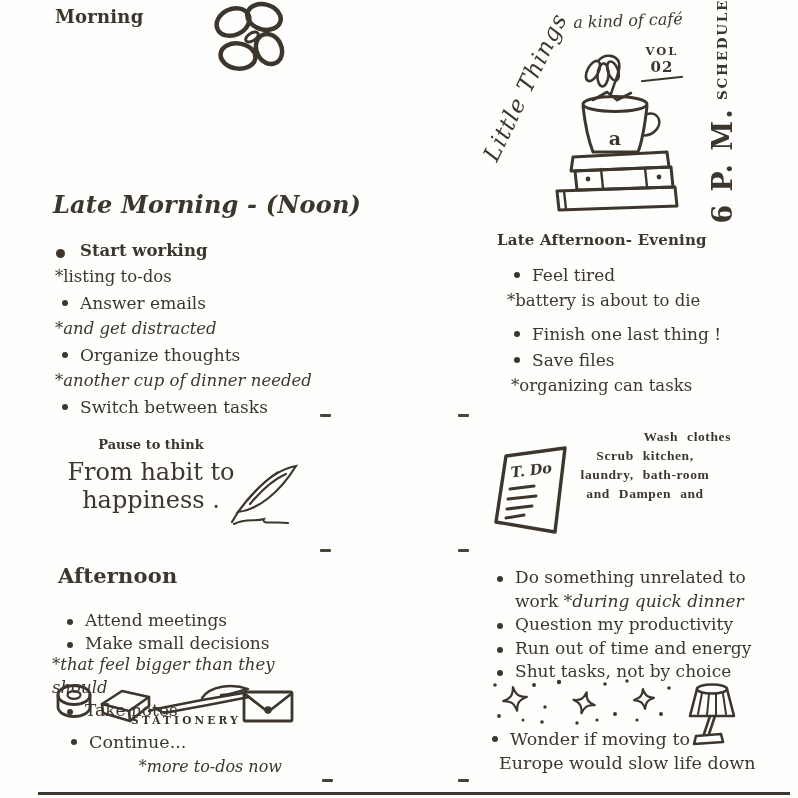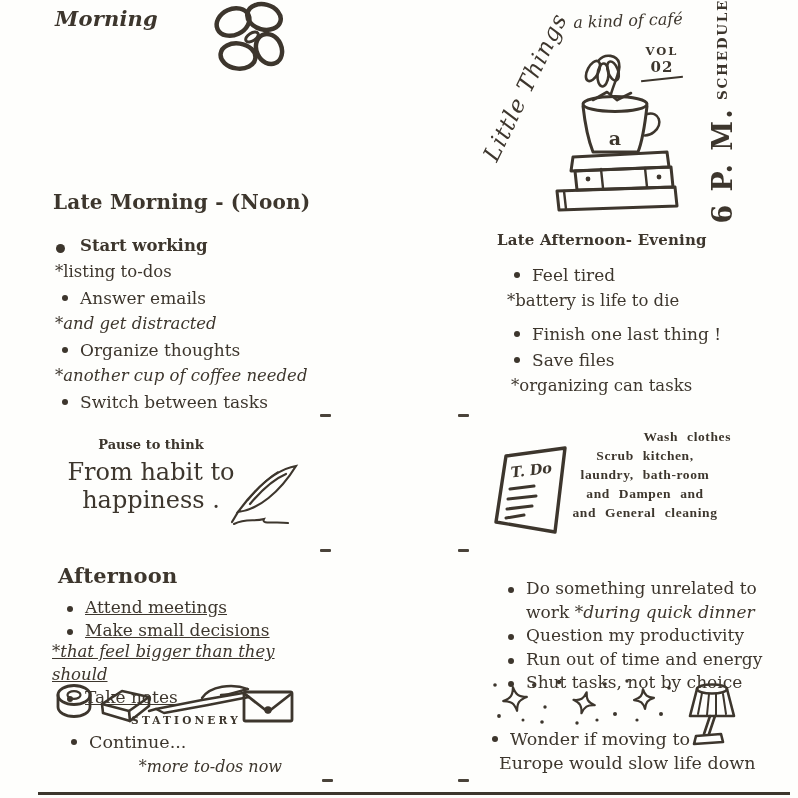--- a/index.html
+++ b/index.html
@@ -23,61 +23,61 @@
   .chores div{font-family:"Liberation Serif","DejaVu Serif",serif;font-weight:700;font-size:13.5px;
               line-height:19px;letter-spacing:.6px;word-spacing:5px;text-align:center;}
   .chores div.first{text-align:right;padding-right:14px;}
 </style>
 </head>
 <body>
 
 <div id="page">
 
   <section class="abs" style="left:55px;top:6px;width:255px;">
-    <h2 class="sec-title" style="font-size:21px;font-style:italic;">Morning</h2>
+    <h2 class="sec-title" style="font-size:18px;">Morning</h2>
   </section>
 
   <svg class="abs doodle" style="left:203px;top:0px;" width="94" height="78" viewBox="0 0 94 78" fill="none" stroke="currentColor" stroke-width="4.5" stroke-linecap="round">
     <ellipse cx="30" cy="22" rx="17" ry="13" transform="rotate(-25 30 22)"></ellipse>
     <ellipse cx="61" cy="17" rx="17" ry="12.5" transform="rotate(15 61 17)"></ellipse>
     <ellipse cx="66" cy="49" rx="15.5" ry="12.5" transform="rotate(65 66 49)"></ellipse>
     <ellipse cx="35" cy="56" rx="17.5" ry="12.5" transform="rotate(8 35 56)"></ellipse>
     <ellipse cx="49" cy="37" rx="7" ry="3.8" transform="rotate(-32 49 37)" stroke-width="3"></ellipse>
   </svg>
 
   <section class="abs" style="left:53px;top:190px;width:260px;">
-    <h2 class="sec-title" style="font-size:20px;">Late Morning -  (Noon)</h2>
+    <h2 class="sec-title" style="font-size:24px;font-style:italic;">Late Morning -  (Noon)</h2>
     <ul class="list" style="margin-top:19px;">
       <li class="b-big"><span>Start working</span></li>
       <li class="note"><span>*listing to-dos</span></li>
       <li class="b" style="font-size:17px;"><span>Answer emails</span></li>
       <li class="note-i"><span>*and get distracted</span></li>
       <li class="b" style="font-size:17px;"><span>Organize thoughts</span></li>
-      <li class="note-i"><span>*another cup of coffee needed</span></li>
+      <li class="note-i"><span>*another cup of dinner needed</span></li>
       <li class="b" style="font-size:17px;"><span>Switch between tasks</span></li>
     </ul>
   </section>
 
   <section class="abs" style="left:45px;top:437px;width:212px;text-align:center;">
     <div style="font-size:13px;font-weight:600;">Pause to think</div>
     <div style="font-size:24px;line-height:28px;margin-top:6px;">From habit to</div>
     <div style="font-size:24px;line-height:28px;">happiness .</div>
   </section>
 
   <svg class="abs doodle" style="left:228px;top:460px;" width="74" height="72" viewBox="0 0 74 72" fill="none" stroke="currentColor" stroke-width="2.2" stroke-linecap="round">
     <path d="M68,6 C46,10 26,30 10,52 C30,50 52,32 68,6 Z"></path>
     <path d="M58,14 C44,20 32,32 22,44"></path>
     <path d="M50,12 C40,18 30,28 20,40" stroke-width="1.6"></path>
     <path d="M10,52 L4,62"></path>
     <path d="M6,64 C18,58 26,62 36,59 C33,65 46,61 60,63" stroke-width="2"></path>
   </svg>
 
   <section class="abs" style="left:58px;top:563px;width:262px;">
     <h2 class="sec-title" style="font-size:21px;">Afternoon</h2>
-    <ul class="list" style="margin-top:8px;text-decoration:underline;">
+    <ul class="list" style="margin-top:21px;">
       <li class="b" style="font-size:17px;line-height:22.5px;"><span>Attend meetings</span></li>
       <li class="b" style="font-size:17px;line-height:22.5px;"><span>Make small decisions</span></li>
       <li class="note-i" style="margin-left:-8px;line-height:22.5px;"><span>*that feel bigger than they should</span></li>
       <li class="b" style="font-size:17px;line-height:22.5px;"><span>Take notes</span></li>
     </ul>
   </section>
 
   <svg class="abs doodle" style="left:52px;top:680px;" width="245" height="50" viewBox="0 0 245 50" fill="none" stroke="currentColor" stroke-width="2.8" stroke-linecap="round" stroke-linejoin="round">
 
     <g>
@@ -156,43 +156,42 @@
   <div class="abs rot" style="left:672px;top:42px;width:100px;text-align:center;transform:rotate(-90deg);
        font-size:13.5px;font-weight:700;letter-spacing:1.8px;">SCHEDULE</div>
 
   <div class="abs rot" style="left:658px;top:150px;width:128px;text-align:center;transform:rotate(-90deg);
        font-size:27px;font-weight:700;letter-spacing:2px;">6 P. M.</div>
 
   <section class="abs" style="left:497px;top:231px;width:290px;">
     <h2 class="sec-title" style="font-size:15px;">Late Afternoon- Evening</h2>
     <ul class="list" style="margin-top:13px;margin-left:8px;">
       <li class="b" style="font-size:17px;"><span>Feel tired</span></li>
-      <li class="note"><span>*battery is life to die</span></li>
+      <li class="note"><span>*battery is about to die</span></li>
       <li class="b" style="font-size:17px;margin-top:7px;"><span>Finish one last thing !</span></li>
       <li class="b" style="font-size:17px;"><span>Save files</span></li>
       <li class="note" style="padding-left:6px;"><span>*organizing can tasks</span></li>
     </ul>
   </section>
 
   <svg class="abs doodle" style="left:490px;top:443px;" width="88" height="95" viewBox="0 0 88 95" fill="none" stroke="currentColor" stroke-width="3.4" stroke-linecap="round" stroke-linejoin="round">
     <path d="M16,13 L75,5 L65,89 L6,79 Z"></path>
     <path d="M20,46 L44,43 M18,56 L46,53 M17,66 L42,63 M16,75 L34,72" stroke-width="3"></path>
     <text x="42" y="32" text-anchor="middle" font-size="14.5" font-style="italic" font-weight="600" transform="rotate(-7 42 32)">T. Do</text>
   </svg>
 
   <div class="abs chores" style="left:545px;top:427px;width:200px;">
     <div class="first">Wash clothes</div>
     <div>Scrub kitchen,</div>
     <div>laundry, bath-room</div>
     <div>and Dampen and</div>
-    <div>and General cleaning</div>
   </div>
 
   <section class="abs" style="left:484px;top:562px;width:300px;">
-    <ul class="list" style="margin:15px;">
+    <ul class="list" style="margin:4px;">
       <li class="b" style="font-size:17px;line-height:23.5px;">
         <span style="display:block;">Do something unrelated to</span>
         <span><span>work </span><span class="inline-note">*during quick dinner</span></span>
       </li>
       <li class="b" style="font-size:17px;line-height:23.5px;"><span>Question my productivity</span></li>
       <li class="b" style="font-size:17px;line-height:23.5px;"><span>Run out of time and energy</span></li>
       <li class="b" style="font-size:17px;line-height:23.5px;"><span>Shut tasks, not by choice</span></li>
     </ul>
   </section>
 

